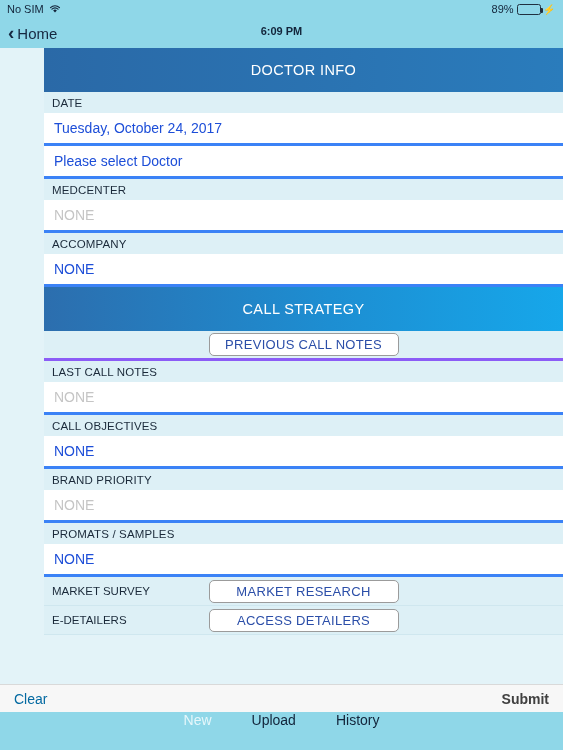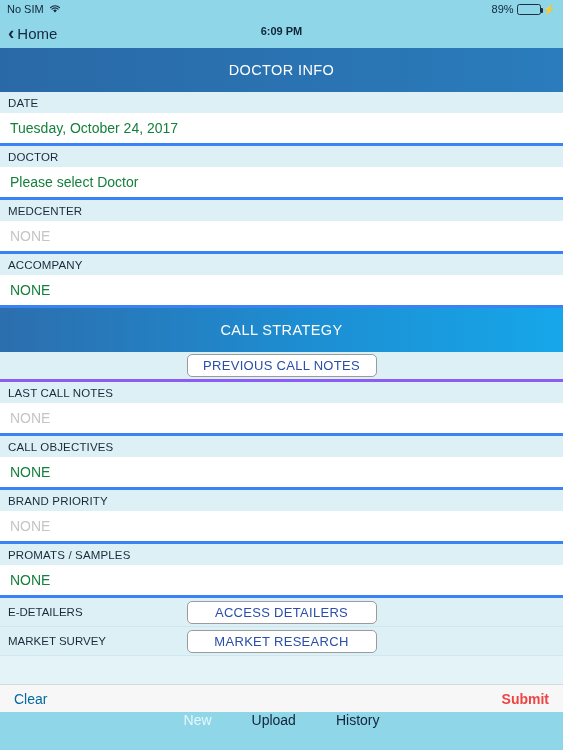--- a/index.html
+++ b/index.html
@@ -74,20 +74,21 @@
     cursor: pointer;
   }
   .back-chevron { font-size: 19px; font-weight: 600; line-height: 1; margin-top: -2px; }
 
   
   .scroll {
     position: absolute;
     top: 48px; left: 0; right: 0; bottom: 0;
     background: #e3f3f8;
     overflow: hidden;
+    padding-left: 44px;
   }
 
   .section-header {
     height: 44px;
     display: flex; align-items: center; justify-content: center;
     color: #ffffff;
     font-size: 14.5px;
     letter-spacing: 0.4px;
   }
   .hdr-doctor { background: linear-gradient(to right, #2a69a7 0%, #2a74b3 60%, #2a7cbc 100%); }
@@ -102,21 +103,21 @@
     color: #1b2a3a;
     padding: 5px 0 4px 8px;
     letter-spacing: 0.15px;
   }
   .field-input {
     background: #ffffff;
     height: 30px;
     display: flex; align-items: center;
     padding: 0 10px;
     font-size: 14px;
-    color: #15803d;
+    color: #1d4ed8;
   }
   .field-input.placeholder { color: #c5c5c5; }
 
   .btn-row {
     background: #ddf0f6;
     height: 29px;
     display: flex; align-items: center;
     border-bottom: 1px solid #cfe7ef;
     position: relative;
   }
@@ -154,21 +155,21 @@
     position: absolute;
     left: 0; right: 0;
     bottom: 38px;
     height: 28px;
     background: #f7f7f7;
     border-top: 1px solid #d9d9d9;
     display: flex; align-items: center; justify-content: space-between;
     padding: 0 14px;
   }
   .tb-clear { color: #0369a1; font-size: 14px; cursor: pointer; }
-  .tb-submit { color: #ef4444; font-size: 14px; font-weight: bold; cursor: pointer; }
+  .tb-submit { color: #404040; font-size: 14px; font-weight: bold; cursor: pointer; }
 
   
   .tabbar {
     position: absolute;
     left: 0; right: 0; bottom: 0;
     height: 38px;
     background: #8fd7e8;
     display: flex; justify-content: center;
     gap: 40px;
   }
@@ -209,21 +210,20 @@
   <div class="scroll">
 
     <div class="section-header hdr-doctor">DOCTOR INFO</div>
 
     <div class="field">
       <div class="field-label">DATE</div>
       <div class="field-input">Tuesday, October 24, 2017</div>
     </div>
 
     <div class="field">
-      <div class="field-label">DOCTOR</div>
       <div class="field-input">Please select Doctor</div>
     </div>
 
     <div class="field">
       <div class="field-label">MEDCENTER</div>
       <div class="field-input placeholder">NONE</div>
     </div>
 
     <div class="field">
       <div class="field-label">ACCOMPANY</div>
@@ -247,30 +247,30 @@
     </div>
 
     <div class="field">
       <div class="field-label">BRAND PRIORITY</div>
       <div class="field-input placeholder">NONE</div>
     </div>
 
     <div class="field">
       <div class="field-label">PROMATS / SAMPLES</div>
       <div class="field-input">NONE</div>
+    </div>
+
+    <div class="btn-row">
+      <span class="row-label">MARKET SURVEY</span>
+      <div class="pill-btn">MARKET RESEARCH</div>
     </div>
 
     <div class="btn-row">
       <span class="row-label">E-DETAILERS</span>
       <div class="pill-btn">ACCESS DETAILERS</div>
-    </div>
-
-    <div class="btn-row">
-      <span class="row-label">MARKET SURVEY</span>
-      <div class="pill-btn">MARKET RESEARCH</div>
     </div>
 
   </div>
 
   <div class="toolbar">
     <span class="tb-clear">Clear</span>
     <span class="tb-submit">Submit</span>
   </div>
 
   <div class="tabbar">

